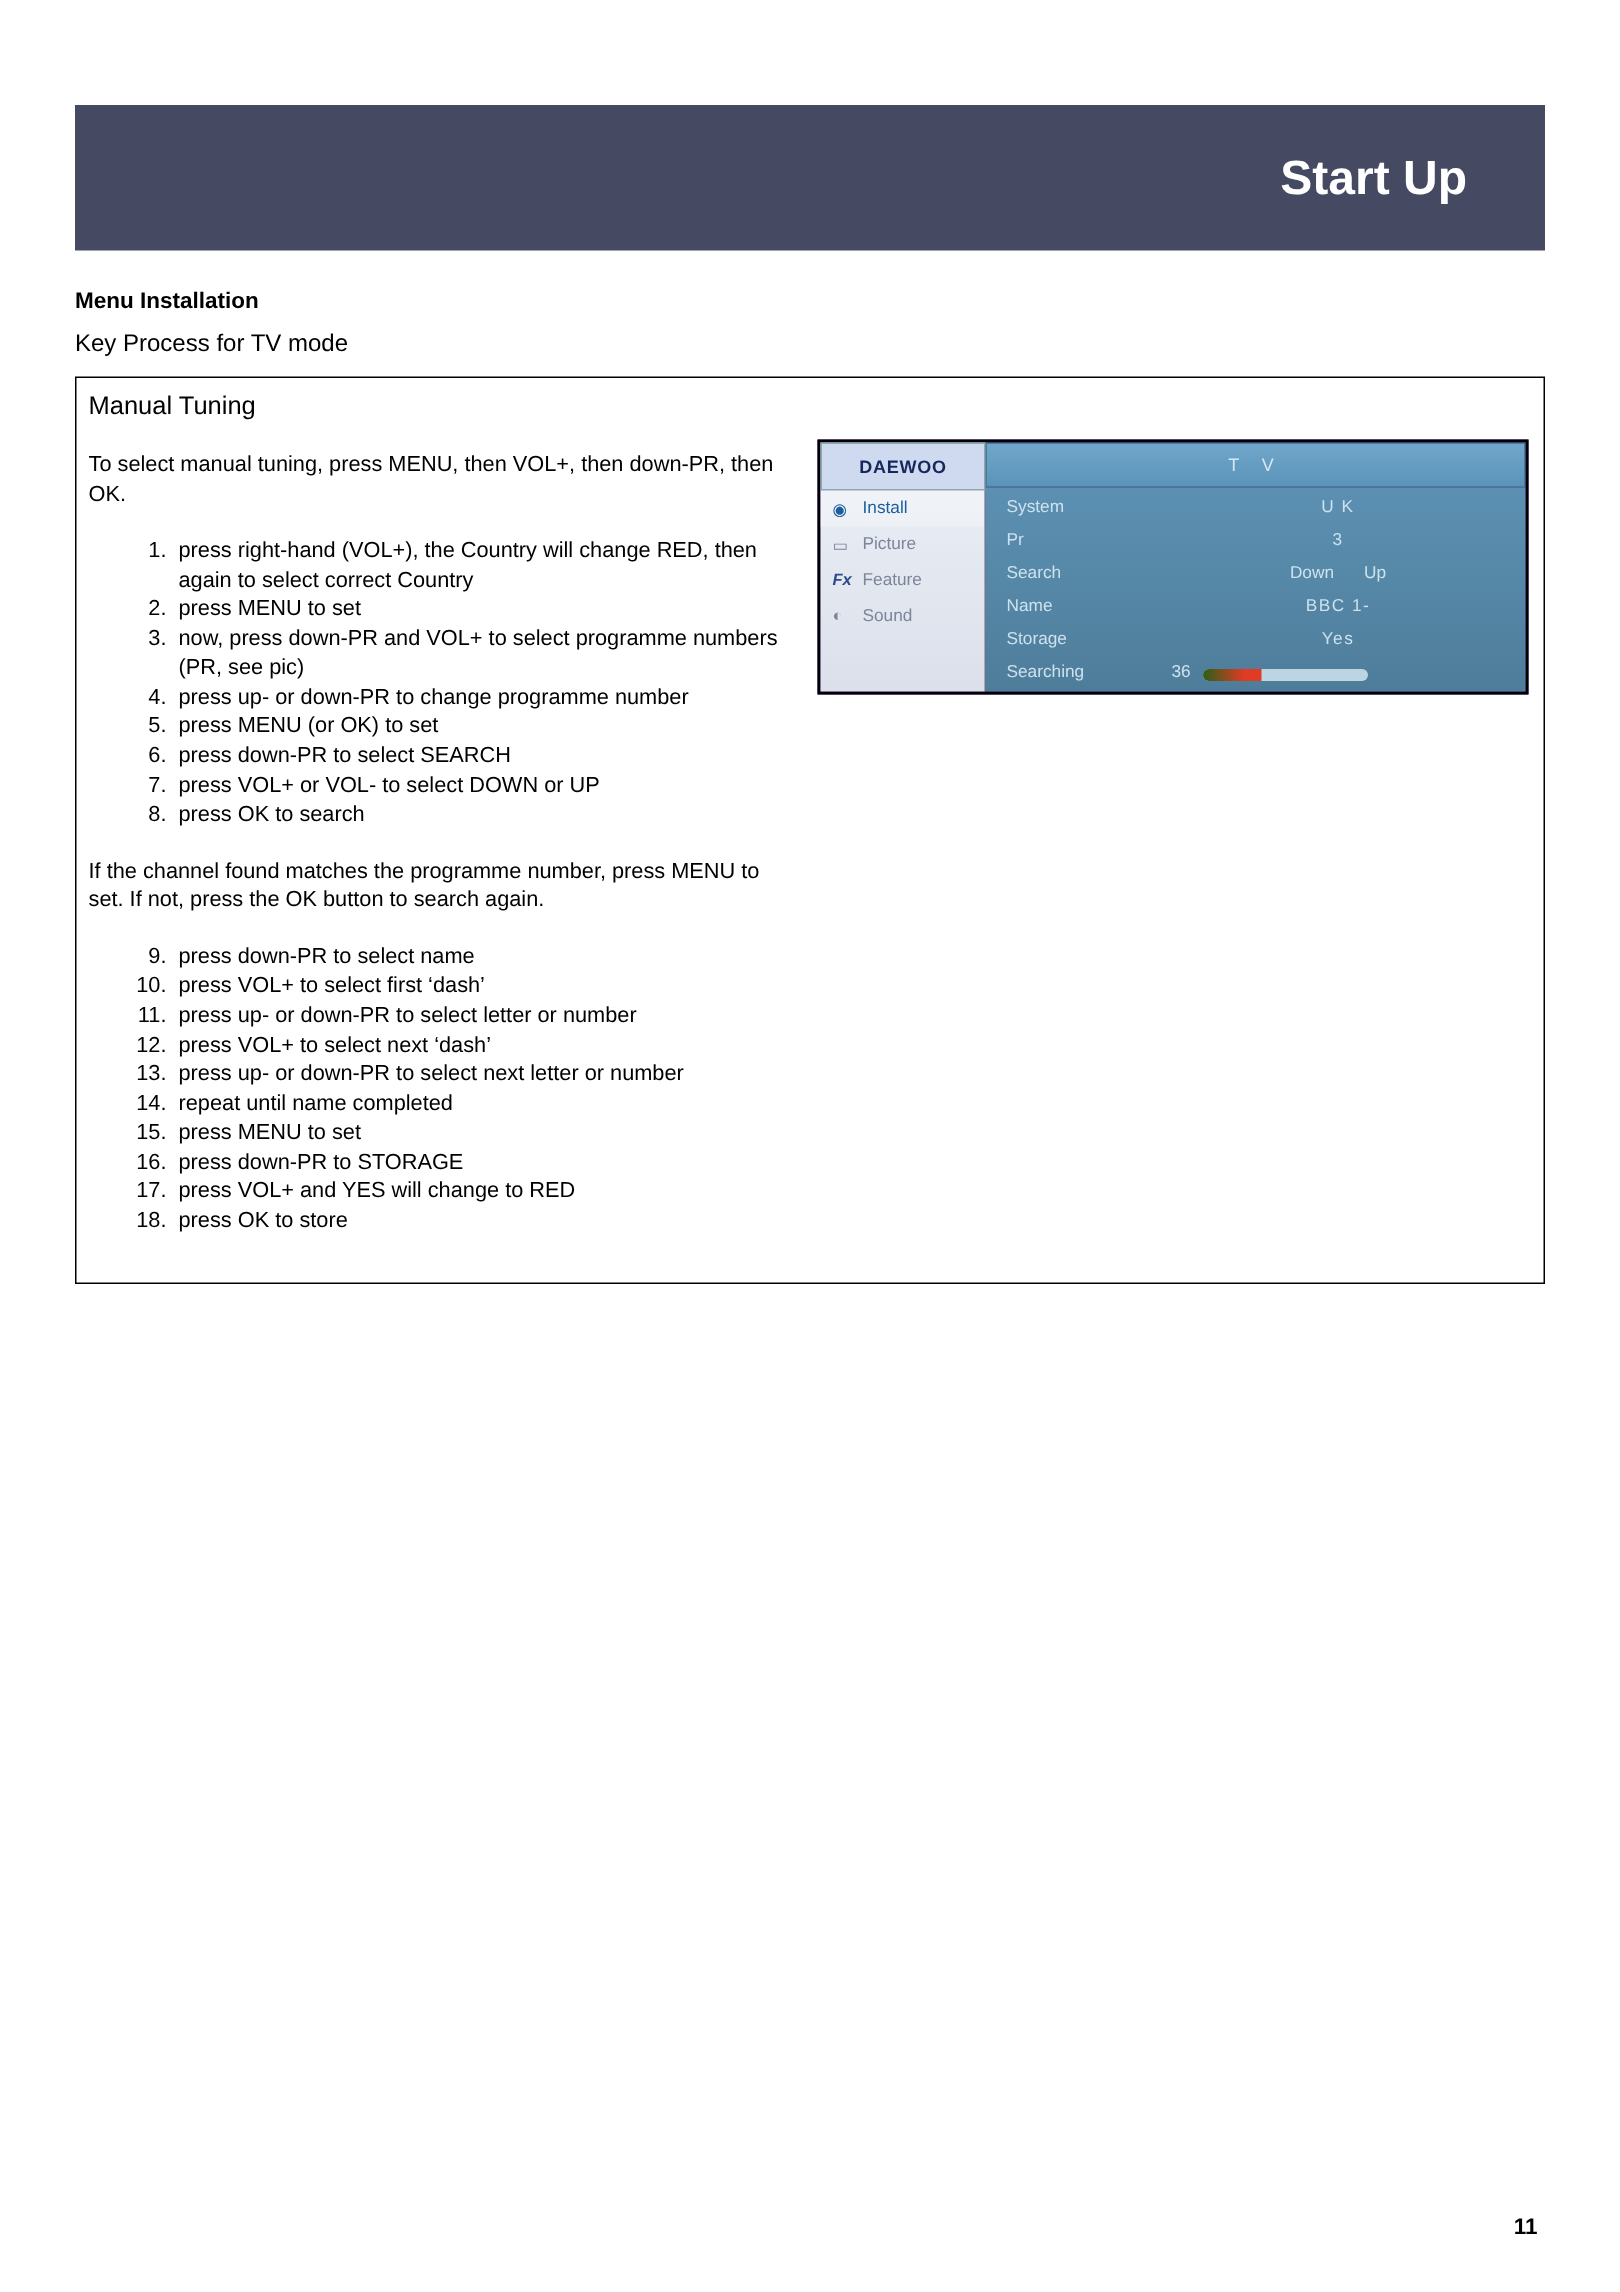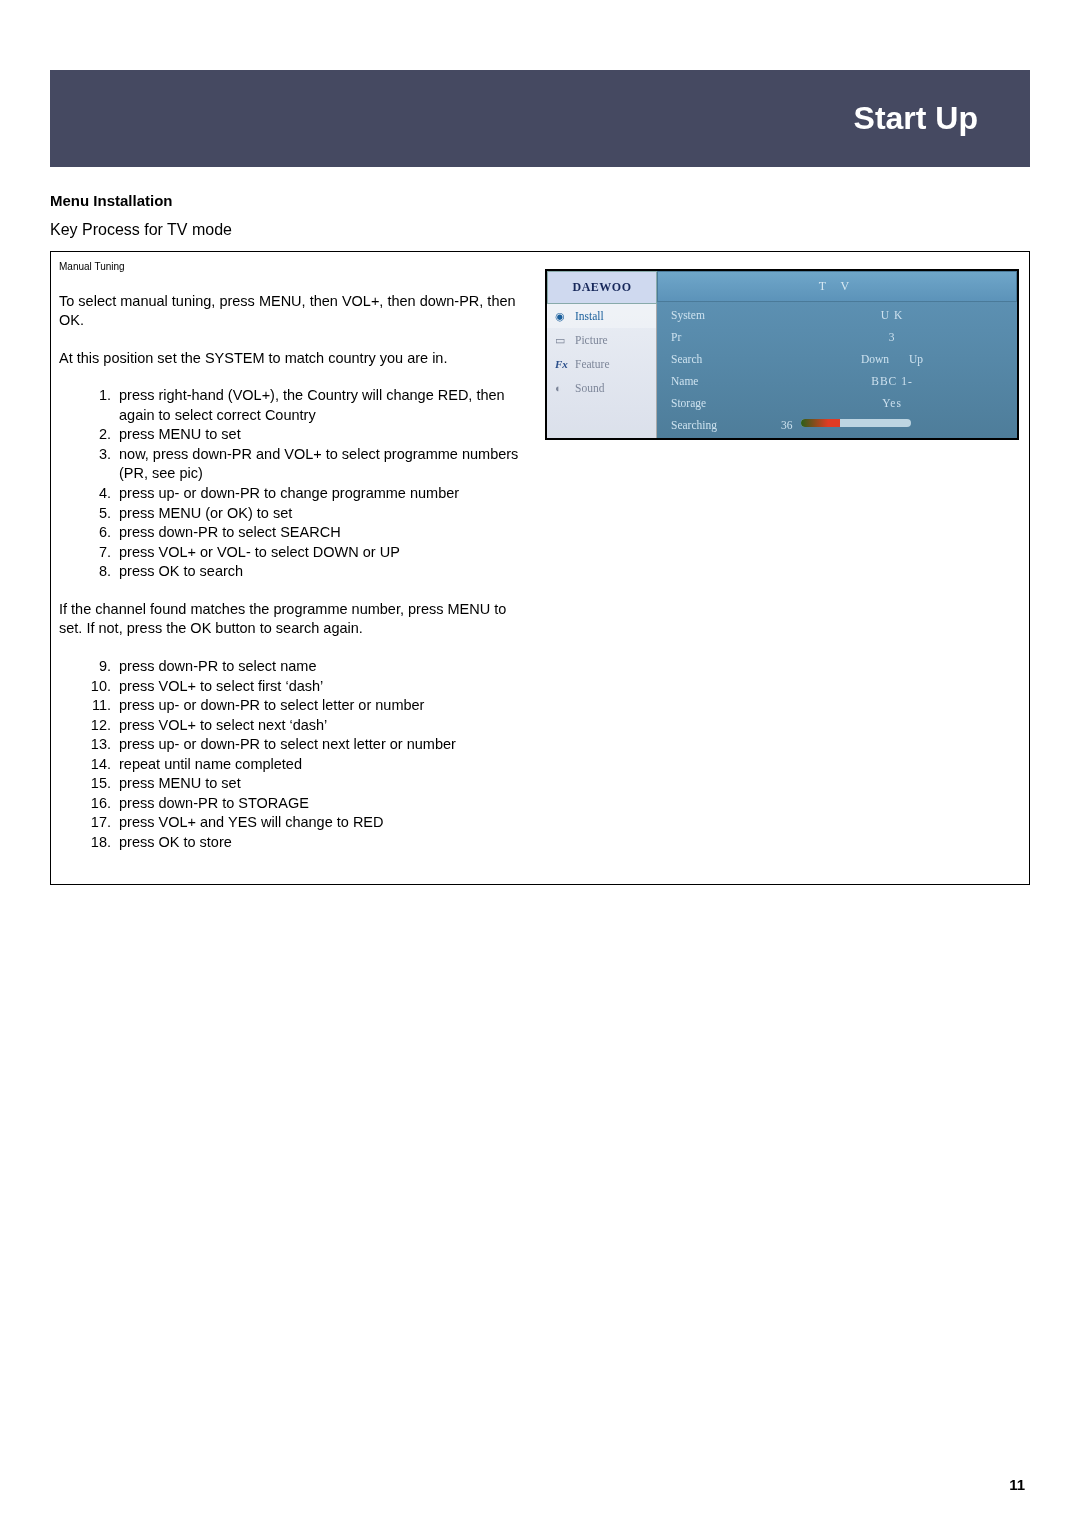--- a/index.html
+++ b/index.html
@@ -40,40 +40,41 @@
       padding: 3px 8px 8px 3px;
       font-size: 14.5px;
       line-height: 1.35;
     }
     .right-col {
       width: 50%;
       padding: 12px 5px;
     }
     .left-col h4 {
       font-weight: normal;
-      font-size: 10px;
+      font-size: 17px;
       margin-bottom: 18px;
     }
     .left-col p { margin-bottom: 18px; }
     .left-col ol {
       list-style-position: outside;
       padding-left: 56px;
       margin-bottom: 18px;
     }
     .left-col ol li {
       padding-left: 4px;
     }
 
     
     .osd {
       border: 2px solid #000;
       display: flex;
       background: #4c1d95;
-      font-family: Liberation Serif, serif;
+      font-family: Liberation Sans, sans-serif;
       font-size: 12px;
+      margin-top: 24px;
     }
     .osd-sidebar {
       width: 110px;
       display: flex;
       flex-direction: column;
     }
     .osd-brand {
       background: #cfd9ef;
       color: #17285a;
       font-weight: bold;
@@ -124,21 +125,21 @@
     .osd-rows {
       background: linear-gradient(#5c90b2, #4e7d9a);
       flex: 1;
       padding: 2px 0;
     }
     .osd-row {
       display: flex;
       padding: 5px 14px;
       color: #cde2ef;
       font-size: 11.5px;
-      align-items: flex-start;
+      align-items: flex-end;
     }
     .osd-row .lab { width: 110px; }
     .osd-row .val {
       flex: 1;
       text-align: center;
       color: #cce0ee;
       letter-spacing: 1px;
     }
     .osd-row .split {
       flex: 1;
@@ -176,21 +177,20 @@
   <span>Start Up</span>
 </div>
 
 <div class="section-title">Menu Installation</div>
 <div class="subtitle">Key Process for TV mode</div>
 
 <div class="content-box">
   <div class="left-col">
     <h4>Manual Tuning</h4>
     <p>To select manual tuning, press MENU, then VOL+, then down-PR, then OK.</p>
-    <p>At this position set the SYSTEM to match country you are in.</p>
     <ol start="1">
       <li>press right-hand (VOL+), the Country will change RED, then again to select correct Country</li>
       <li>press MENU to set</li>
       <li>now, press down-PR and VOL+ to select programme numbers (PR, see pic)</li>
       <li>press up- or down-PR to change programme number</li>
       <li>press MENU (or OK) to set</li>
       <li>press down-PR to select SEARCH</li>
       <li>press VOL+ or VOL- to select DOWN or UP</li>
       <li>press OK to search</li>
     </ol>

